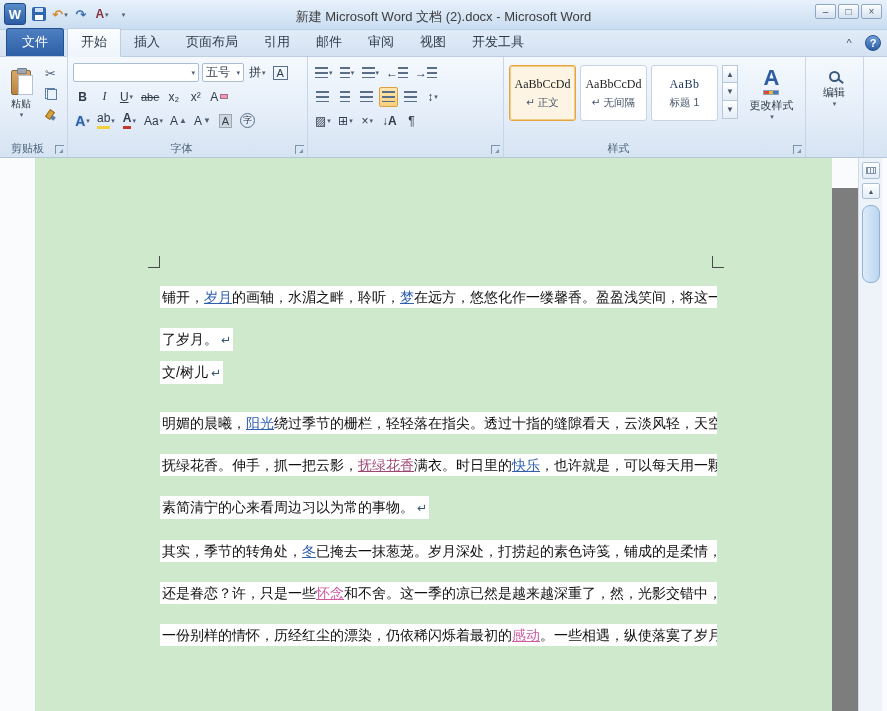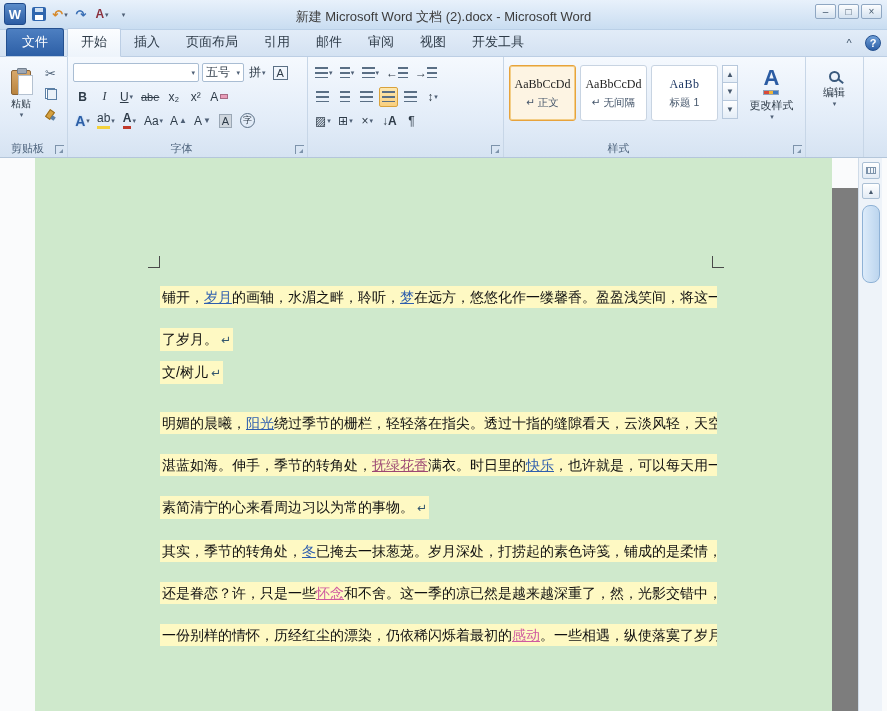--- a/index.html
+++ b/index.html
@@ -129,21 +129,21 @@
     right:-6px; bottom:-2px; transform:rotate(40deg); }
 
   
   .docarea { position:absolute; top:158px; left:0; right:0; bottom:0; background:#fafbfc; }
   .page { position:absolute; left:35px; top:0; width:797px; height:100%; background:#cfe9cc; }
   .cropmark { position:absolute; width:12px; height:12px; }
   .cropmark.left  { left:113px; top:98px; border-right:1px solid #4a4a4a; border-bottom:1px solid #4a4a4a; }
   .cropmark.right { left:677px; top:98px; border-left:1px solid #4a4a4a; border-bottom:1px solid #4a4a4a; }
   .textblock { position:absolute; left:125px; top:118px; width:557px; font-size:14px; color:#101010; }
   .line { height:42px; display:flex; align-items:center; }
-  .sel-bg { background:#fef9c3; line-height:22px; padding:0 2px; display:inline-block;
+  .sel-bg { background:#ffffff; line-height:22px; padding:0 2px; display:inline-block;
     white-space:nowrap; overflow:hidden; }
   .line.full .sel-bg { display:block; width:100%; }
   .para:nth-child(2) { margin-top:-9px; }
   .para:nth-child(3) { margin-top:9px; }
   .para:nth-child(4) { margin-top:2px; }
   .link { text-decoration:underline; }
   .link.blue { color:#2f5fae; }
   .link.pink { color:#cf5aa0; }
   .link.maroon { color:#9c4773; }
   .pmark { color:#33566e; font-size:12px; margin-left:3px; }
@@ -424,21 +424,21 @@
           <div class="para">
             <div class="line">
               <span class="sel-bg"><span>文/树儿</span><span class="pmark">↵</span></span>
             </div>
           </div>
           <div class="para">
             <div class="line full">
               <span class="sel-bg"><span>明媚的晨曦，</span><span class="link blue">阳光</span><span>绕过季节的栅栏，轻轻落在指尖。透过十指的缝隙看天，云淡风轻，天空</span></span>
             </div>
             <div class="line full">
-              <span class="sel-bg"><span>湛蓝如海。伸手，季节的转角处，</span><span class="link maroon">抚绿花香</span><span>满衣。时日里的</span><span class="link blue">快乐</span><span>，也许就是，可以每天用一颗</span></span>
+              <span class="sel-bg"><span>抚绿花香。伸手，抓一把云影，</span><span class="link maroon">抚绿花香</span><span>满衣。时日里的</span><span class="link blue">快乐</span><span>，也许就是，可以每天用一颗</span></span>
             </div>
             <div class="line">
               <span class="sel-bg"><span>素简清宁的心来看周边习以为常的事物。</span><span class="pmark">↵</span></span>
             </div>
           </div>
           <div class="para">
             <div class="line full">
               <span class="sel-bg"><span>其实，季节的转角处，</span><span class="link blue">冬</span><span>已掩去一抹葱茏。岁月深处，打捞起的素色诗笺，铺成的是柔情，</span></span>
             </div>
             <div class="line full">

